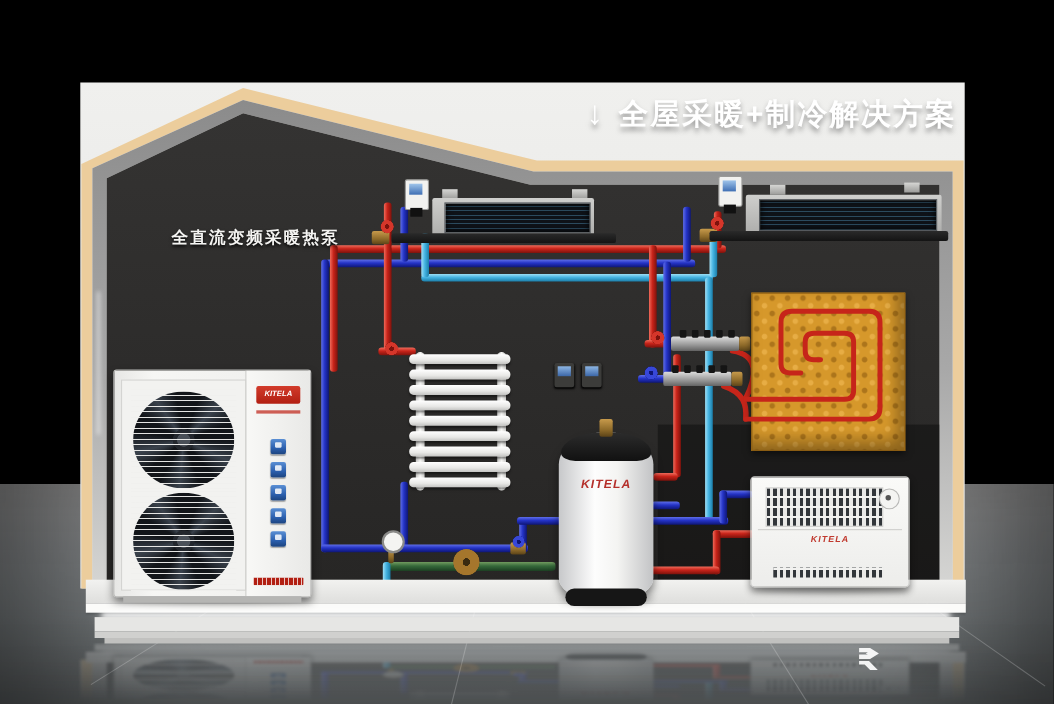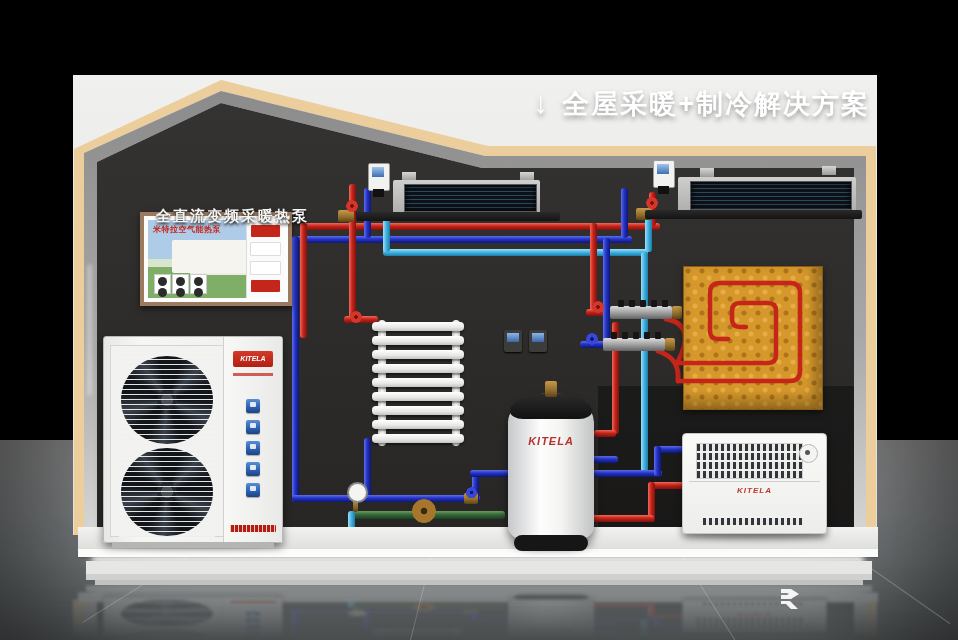--- a/index.html
+++ b/index.html
@@ -272,44 +272,20 @@
       <span class="base"></span>
     </div>
 
     <div class="abs" style="left:504px;top:330px;width:18px;height:22px;background:#3c3c3a;border-radius:2px;box-shadow:0 1px 2px #000;">
       <div class="abs" style="left:3px;top:3px;width:12px;height:9px;background:linear-gradient(180deg,#8db6e4,#3c67a8);"></div>
     </div>
     <div class="abs" style="left:529px;top:330px;width:18px;height:22px;background:#3c3c3a;border-radius:2px;box-shadow:0 1px 2px #000;">
       <div class="abs" style="left:3px;top:3px;width:12px;height:9px;background:linear-gradient(180deg,#8db6e4,#3c67a8);"></div>
     </div>
 
-    <div class="poster">
-      <div class="poster-inner">
-        <div class="villa"></div>
-        <div class="poster-title">米特拉空气能热泵</div>
-        <div class="poster-col">
-          <div class="chip"></div>
-          <div class="chip" style="background:#fff;border:1px solid #ddd;"></div>
-          <div class="chip" style="background:#fff;border:1px solid #ddd;"></div>
-          <div class="chip"></div>
-        </div>
-        <div class="pcard" style="left:6px;">
-            <i></i>
-            <i></i>
-          </div>
-        <div class="pcard" style="left:24px;">
-            <i></i>
-            <i></i>
-          </div>
-        <div class="pcard" style="left:42px;">
-            <i></i>
-            <i></i>
-          </div>
-      </div>
-    </div>
 
     <div class="rad-rail" style="left:378px;top:320px;height:126px;"></div>
     <div class="rad-rail" style="left:452px;top:320px;height:126px;"></div>
     <div class="rad-bar" style="left:372px;top:322px;width:92px;"></div>
     <div class="rad-bar" style="left:372px;top:336px;width:92px;"></div>
     <div class="rad-bar" style="left:372px;top:350px;width:92px;"></div>
     <div class="rad-bar" style="left:372px;top:364px;width:92px;"></div>
     <div class="rad-bar" style="left:372px;top:378px;width:92px;"></div>
     <div class="rad-bar" style="left:372px;top:392px;width:92px;"></div>
     <div class="rad-bar" style="left:372px;top:406px;width:92px;"></div>

